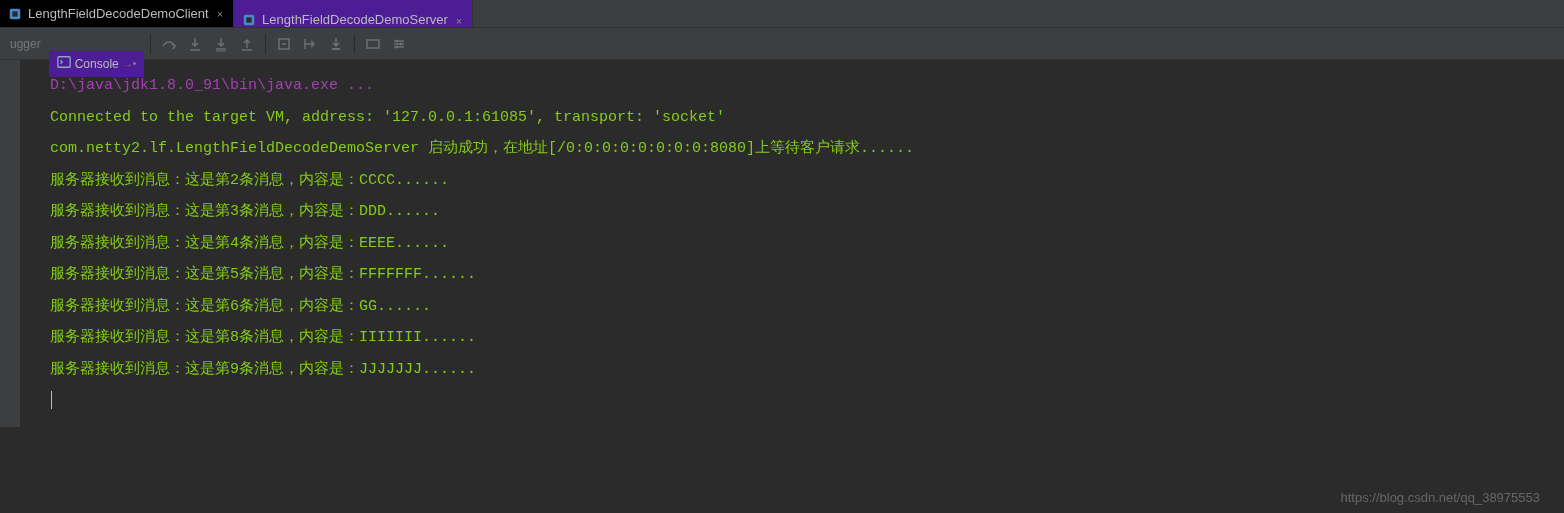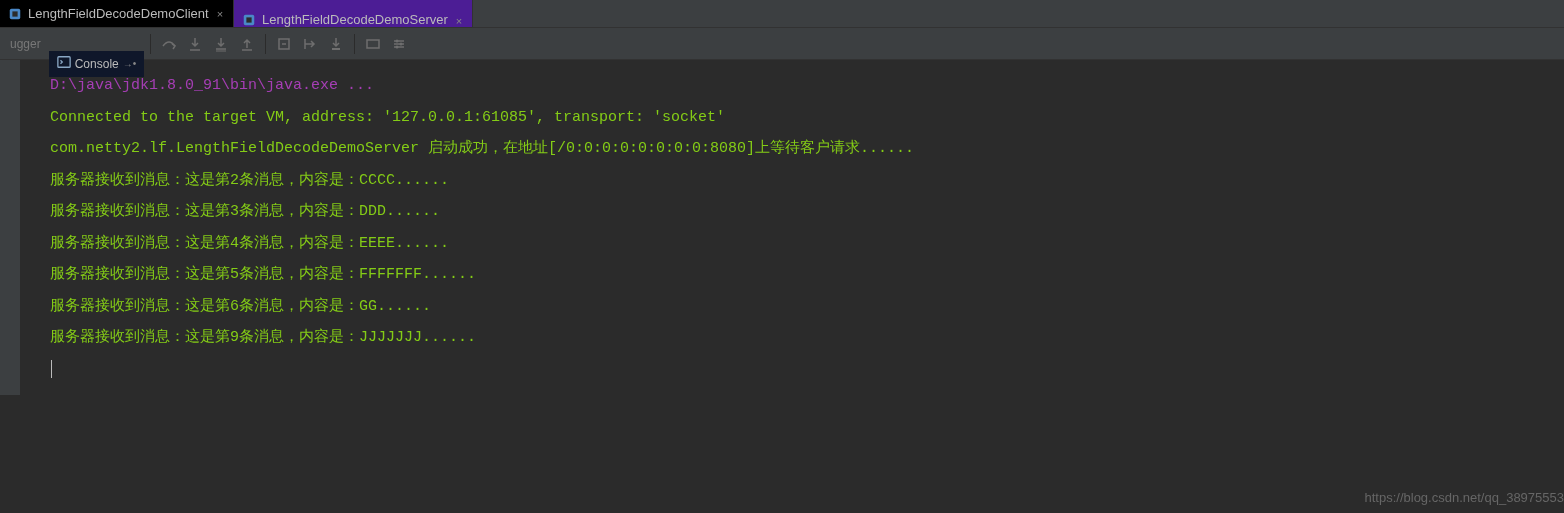--- a/index.html
+++ b/index.html
@@ -65,21 +65,21 @@
     }
     .toolbar-label {
       color: #787878;
       font-size: 12px;
       padding: 0 6px;
     }
     .toolbar-tab {
       display: flex;
       align-items: center;
       gap: 4px;
-      background: #0f172a;
+      background: #4c1d95;
       height: 26px;
       padding: 0 8px;
       color: #bbbbbb;
       font-size: 12px;
       cursor: pointer;
       margin-top: 40px;
     }
     .toolbar-pin {
       color: #888;
       font-size: 10px;
@@ -123,21 +123,21 @@
       display: inline-block;
       width: 1px;
       height: 18px;
       background: #bbbbbb;
       vertical-align: text-bottom;
       margin-left: 1px;
     }
     .watermark {
       position: absolute;
       bottom: 8px;
-      right: 0;
+      right: 24px;
       color: #666;
       font-size: 13px;
       font-family: Arial, sans-serif;
     }
   </style>
 </head>
 <body>
 
 <div class="tab-bar">
   <div class="tab inactive">
@@ -236,17 +236,18 @@
 
 <div class="console">
   <div class="console-line path">D:\java\jdk1.8.0_91\bin\java.exe ...</div>
   <div class="console-line">Connected to the target VM, address: '127.0.0.1:61085', transport: 'socket'</div>
   <div class="console-line">com.netty2.lf.LengthFieldDecodeDemoServer 启动成功，在地址[/0:0:0:0:0:0:0:0:8080]上等待客户请求......</div>
   <div class="console-line">服务器接收到消息：这是第2条消息，内容是：CCCC......</div>
   <div class="console-line">服务器接收到消息：这是第3条消息，内容是：DDD......</div>
   <div class="console-line">服务器接收到消息：这是第4条消息，内容是：EEEE......</div>
   <div class="console-line">服务器接收到消息：这是第5条消息，内容是：FFFFFFF......</div>
   <div class="console-line">服务器接收到消息：这是第6条消息，内容是：GG......</div>
+  <div class="console-line">服务器接收到消息：这是第8条消息，内容是：IIIIIII......</div>
   <div class="console-line">服务器接收到消息：这是第9条消息，内容是：JJJJJJJ......</div>
   <div class="console-line"><span class="cursor"></span></div>
 </div>
 
 <div class="watermark">https://blog.csdn.net/qq_38975553</div>
 
 </body></html>

